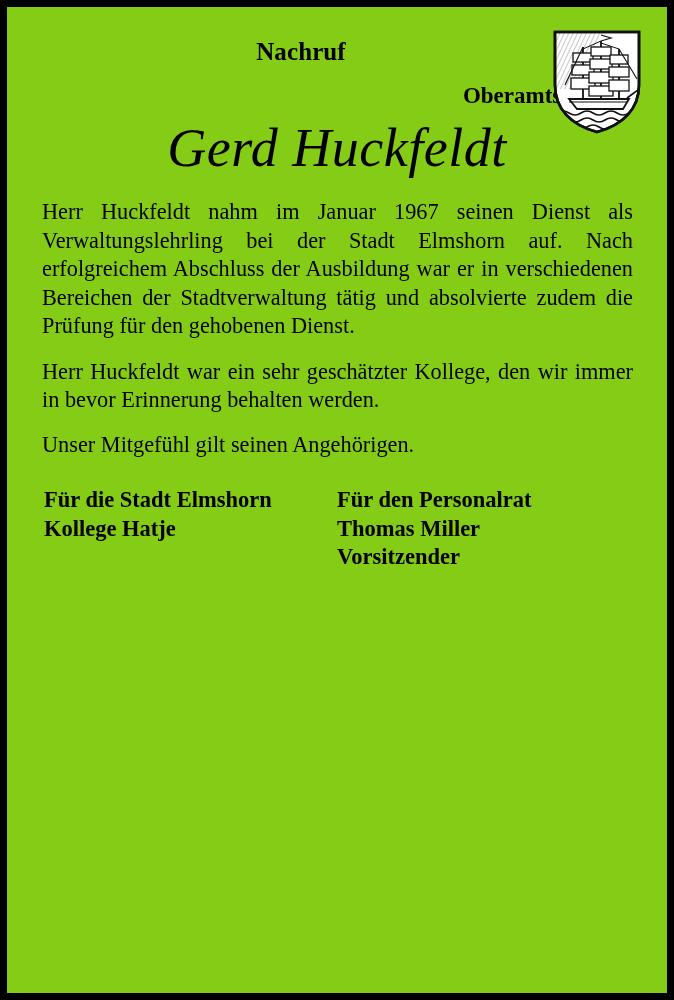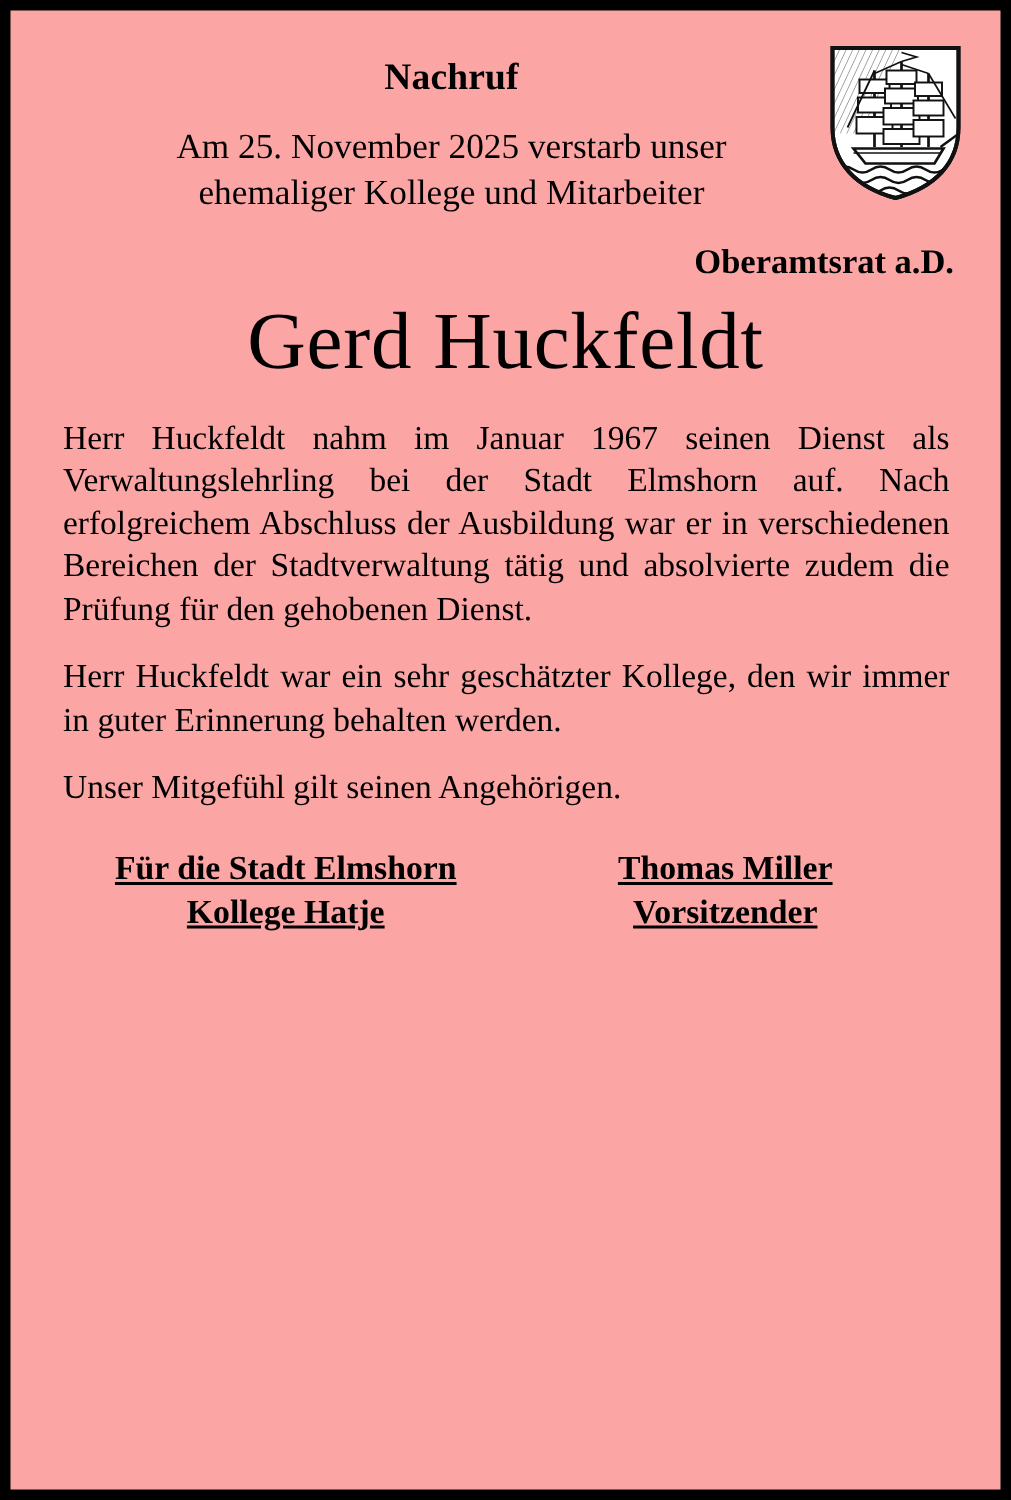--- a/index.html
+++ b/index.html
@@ -20,21 +20,21 @@
     background: #000000;
     padding: 7px;
     overflow: hidden;
   }
 
   .notice-inner {
     position: relative;
     width: 100%;
     height: 100%;
     box-sizing: border-box;
-    background: #fca5a5;
+    background: #84cc16;
     padding: 18px 31px 0 31px;
     overflow: hidden;
   }
 
   
   .crest {
     position: absolute;
     top: 20px;
     right: 22px;
     width: 96px;
@@ -65,20 +65,21 @@
   .rank {
     text-align: right;
     font-weight: bold;
     font-size: 23px;
     line-height: 1.1;
     margin: 17px 0 0 0;
   }
 
   .name {
     text-align: center;
+    font-style: italic;
     font-weight: normal;
     font-size: 54px;
     line-height: 1.05;
     letter-spacing: 0.5px;
     margin: 12px 0 0 0;
   }
 
   
   .body-text {
     margin: 22px 0 12px 0;
@@ -96,25 +97,23 @@
   .para.tight { margin-bottom: 0; }
 
   
   .signatures {
     display: flex;
     margin: 26px 0 0 0;
     padding: 0 6px;
   }
   .sig-col {
     flex: 1 1 50%;
-    text-align: center;
     font-weight: bold;
     font-size: 22.5px;
     line-height: 1.28;
-    text-decoration: underline;
   }
   .sig-col .sig-line { display: block; }
 </style>
 </head>
 <body>
 
 <div class="notice">
   <div class="notice-inner">
 
     <div class="crest">
@@ -167,40 +166,37 @@
           <path d="M8 93 q6 -4 12 0 t12 0 t12 0 t12 0 t12 0 t12 0" fill="none" stroke="#111111" stroke-width="1.7"></path>
           <path d="M14 100 q6 -4 12 0 t12 0 t12 0 t12 0 t12 0" fill="none" stroke="#111111" stroke-width="1.7"></path>
         </g>
 
         <path d="M6 5 H90 V58 C90 82 74 98 48 105 C22 98 6 82 6 58 Z" fill="none" stroke="#111111" stroke-width="2.6"></path>
       </svg>
     </div>
 
     <div class="kicker">Nachruf</div>
 
-    <div class="intro">
-      <span class="ln">Am 25. November 2025 verstarb unser</span>
-      <span class="ln">ehemaliger Kollege und Mitarbeiter</span>
-    </div>
 
     <div class="rank">Oberamtsrat a.D.</div>
 
     <div class="name">Gerd Huckfeldt</div>
 
     <div class="body-text">
       <p class="para">Herr Huckfeldt nahm im Januar 1967 seinen Dienst als Verwaltungslehrling bei der Stadt Elmshorn auf. Nach erfolgreichem Abschluss der Ausbildung war er in verschiedenen Bereichen der Stadtverwaltung tätig und absolvierte zudem die Prüfung für den gehobenen Dienst.</p>
-      <p class="para">Herr Huckfeldt war ein sehr geschätzter Kollege, den wir immer in guter Erinnerung behalten werden.</p>
+      <p class="para">Herr Huckfeldt war ein sehr geschätzter Kollege, den wir immer in bevor Erinnerung behalten werden.</p>
       <p class="para">Unser Mitgefühl gilt seinen Angehörigen.</p>
     </div>
 
     <div class="signatures">
       <div class="sig-col">
         <span class="sig-line">Für die Stadt Elmshorn</span>
         <span class="sig-line">Kollege Hatje</span>
       </div>
       <div class="sig-col">
+        <span class="sig-line">Für den Personalrat</span>
         <span class="sig-line">Thomas Miller</span>
         <span class="sig-line">Vorsitzender</span>
       </div>
     </div>
 
   </div>
 </div>
 
 </body></html>

